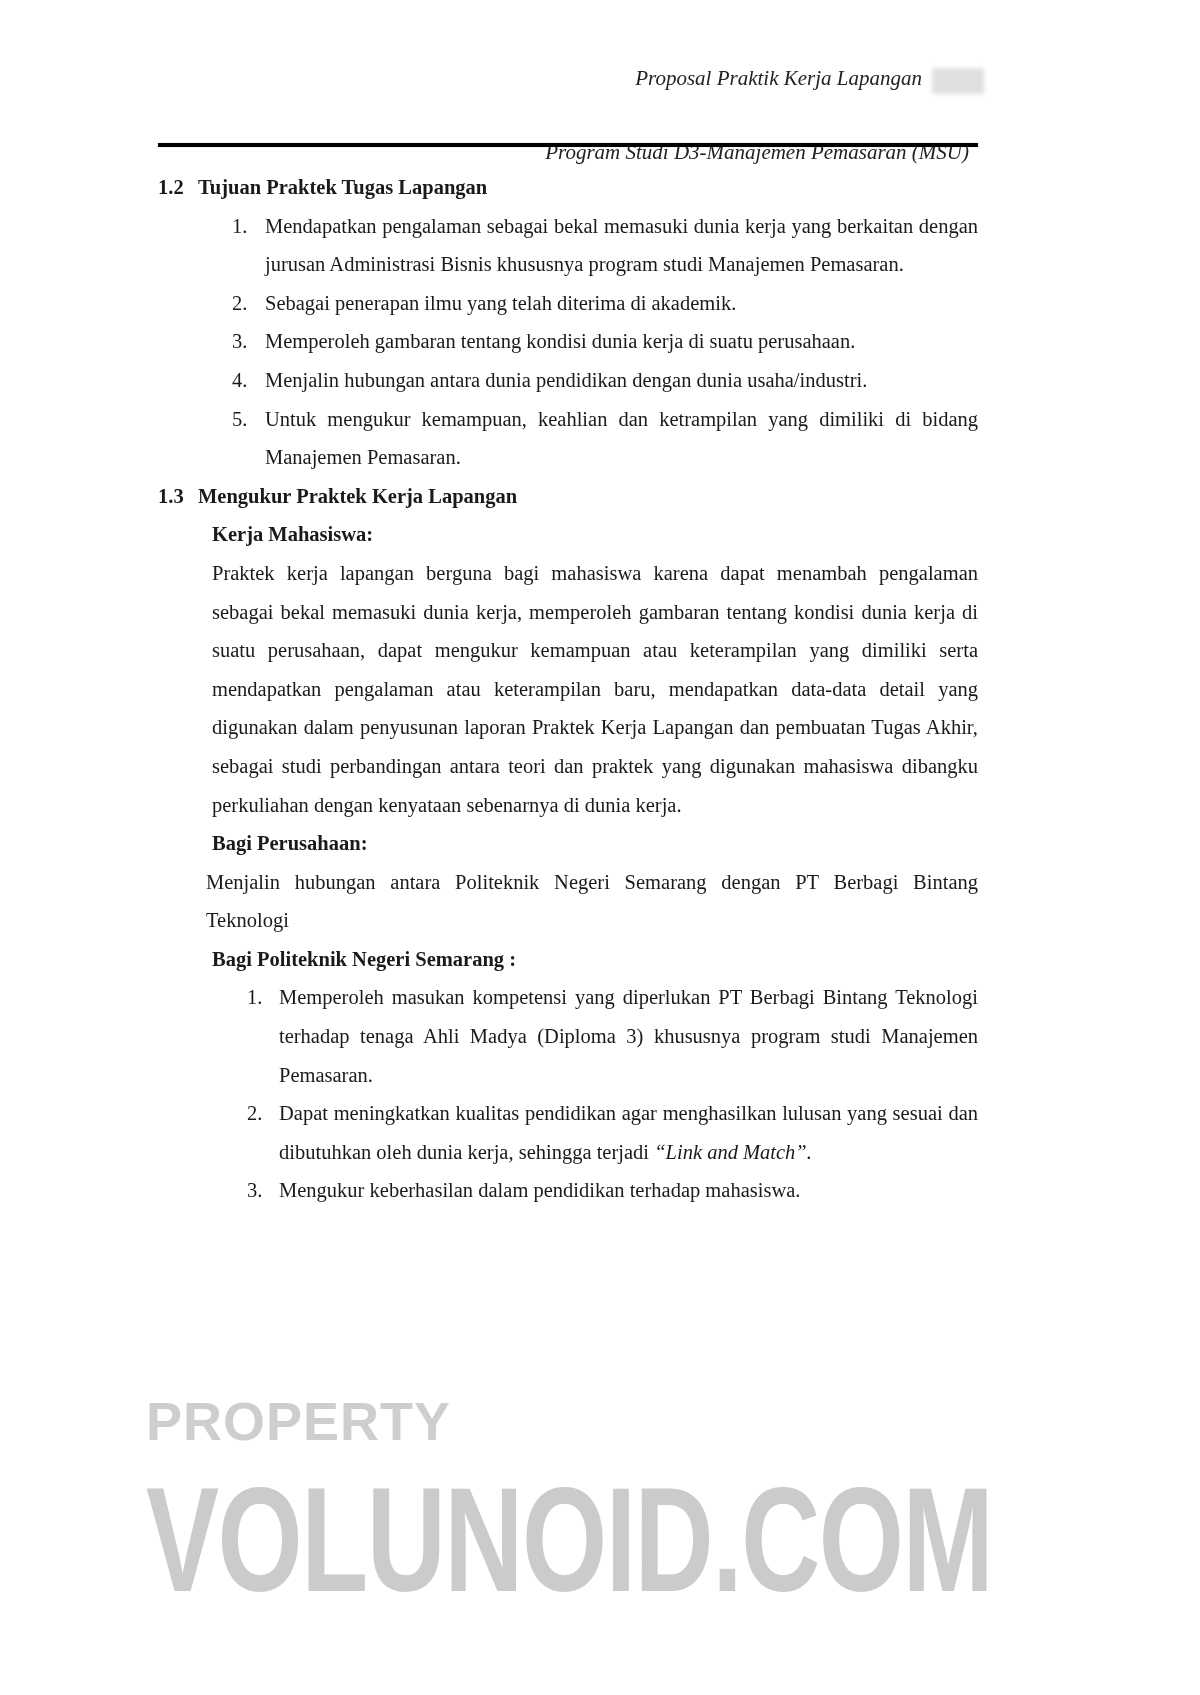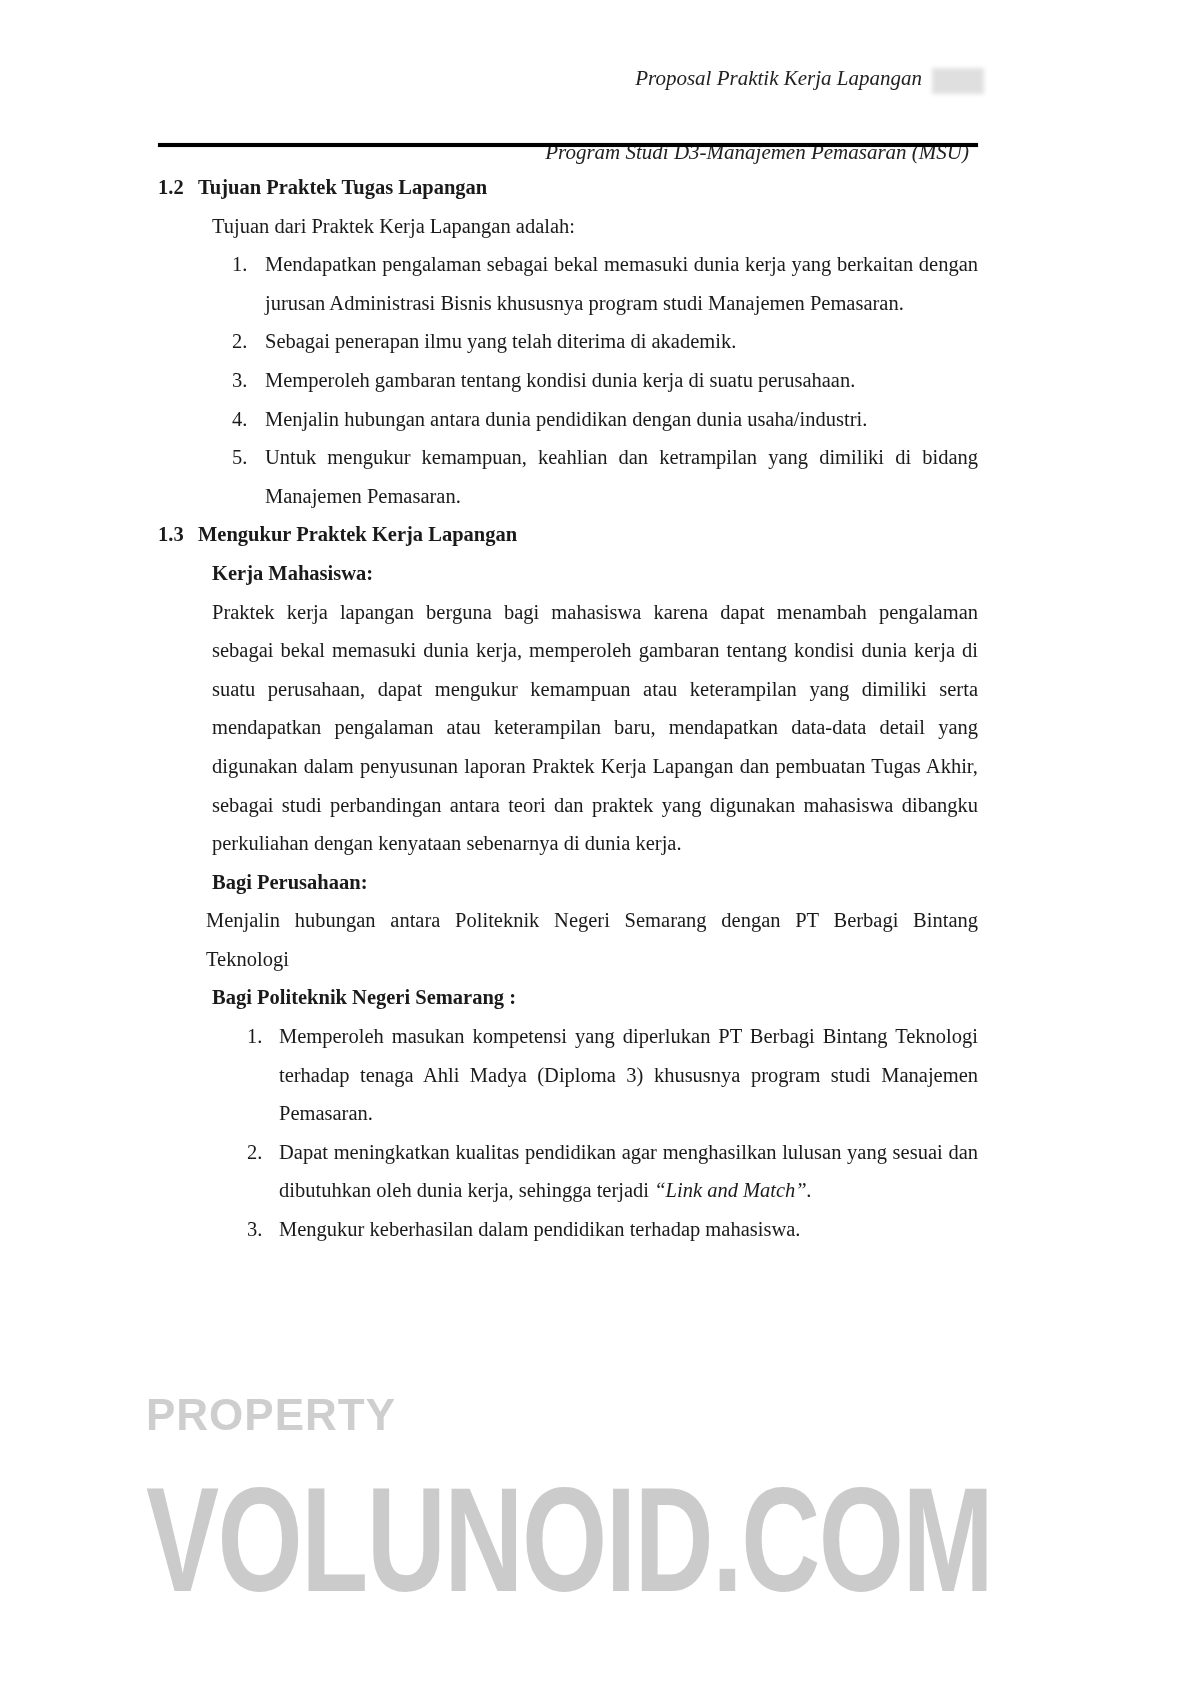--- a/index.html
+++ b/index.html
@@ -86,21 +86,21 @@
   ol.list1 li .n { position: absolute; left: 74px; }
   ol.list2 li { padding-left: 121px; }
   ol.list2 li .n { position: absolute; left: 89px; }
   .em { font-style: italic; }
   .wm-small {
     position: absolute;
     left: 146px;
     top: 1390px;
     font-family: "Liberation Sans", "DejaVu Sans", sans-serif;
     font-weight: bold;
-    font-size: 44px;
+    font-size: 54px;
     letter-spacing: 1px;
     color: rgba(190,190,190,0.75);
     white-space: nowrap;
   }
   .wm-big {
     position: absolute;
     left: 146px;
     top: 1466px;
     font-family: "Liberation Sans", "DejaVu Sans", sans-serif;
     font-weight: bold;
@@ -119,21 +119,20 @@
 <div class="page">
 
   <div class="header header-1">Proposal Praktik Kerja Lapangan</div>
   <div class="header-blur"></div>
   <div class="header header-2">Program Studi D3-Manajemen Pemasaran (MSU)</div>
   <div class="header-rule"></div>
 
   <div class="content">
 
     <p class="h"><span class="num">1.2</span><span>Tujuan Praktek Tugas Lapangan</span></p>
-    <p class="p">Tujuan dari Praktek Kerja Lapangan adalah:</p>
     <ol class="list list1">
       <li><span class="n">1.</span><span>Mendapatkan pengalaman sebagai bekal memasuki dunia kerja yang berkaitan dengan jurusan Administrasi Bisnis khususnya program studi Manajemen Pemasaran.</span></li>
       <li><span class="n">2.</span><span>Sebagai penerapan ilmu yang telah diterima di akademik.</span></li>
       <li><span class="n">3.</span><span>Memperoleh gambaran tentang kondisi dunia kerja di suatu perusahaan.</span></li>
       <li><span class="n">4.</span><span>Menjalin hubungan antara dunia pendidikan dengan dunia usaha/industri.</span></li>
       <li><span class="n">5.</span><span>Untuk mengukur kemampuan, keahlian dan ketrampilan yang dimiliki di bidang Manajemen Pemasaran.</span></li>
     </ol>
 
     <p class="h"><span class="num">1.3</span><span>Mengukur Praktek Kerja Lapangan</span></p>
 

